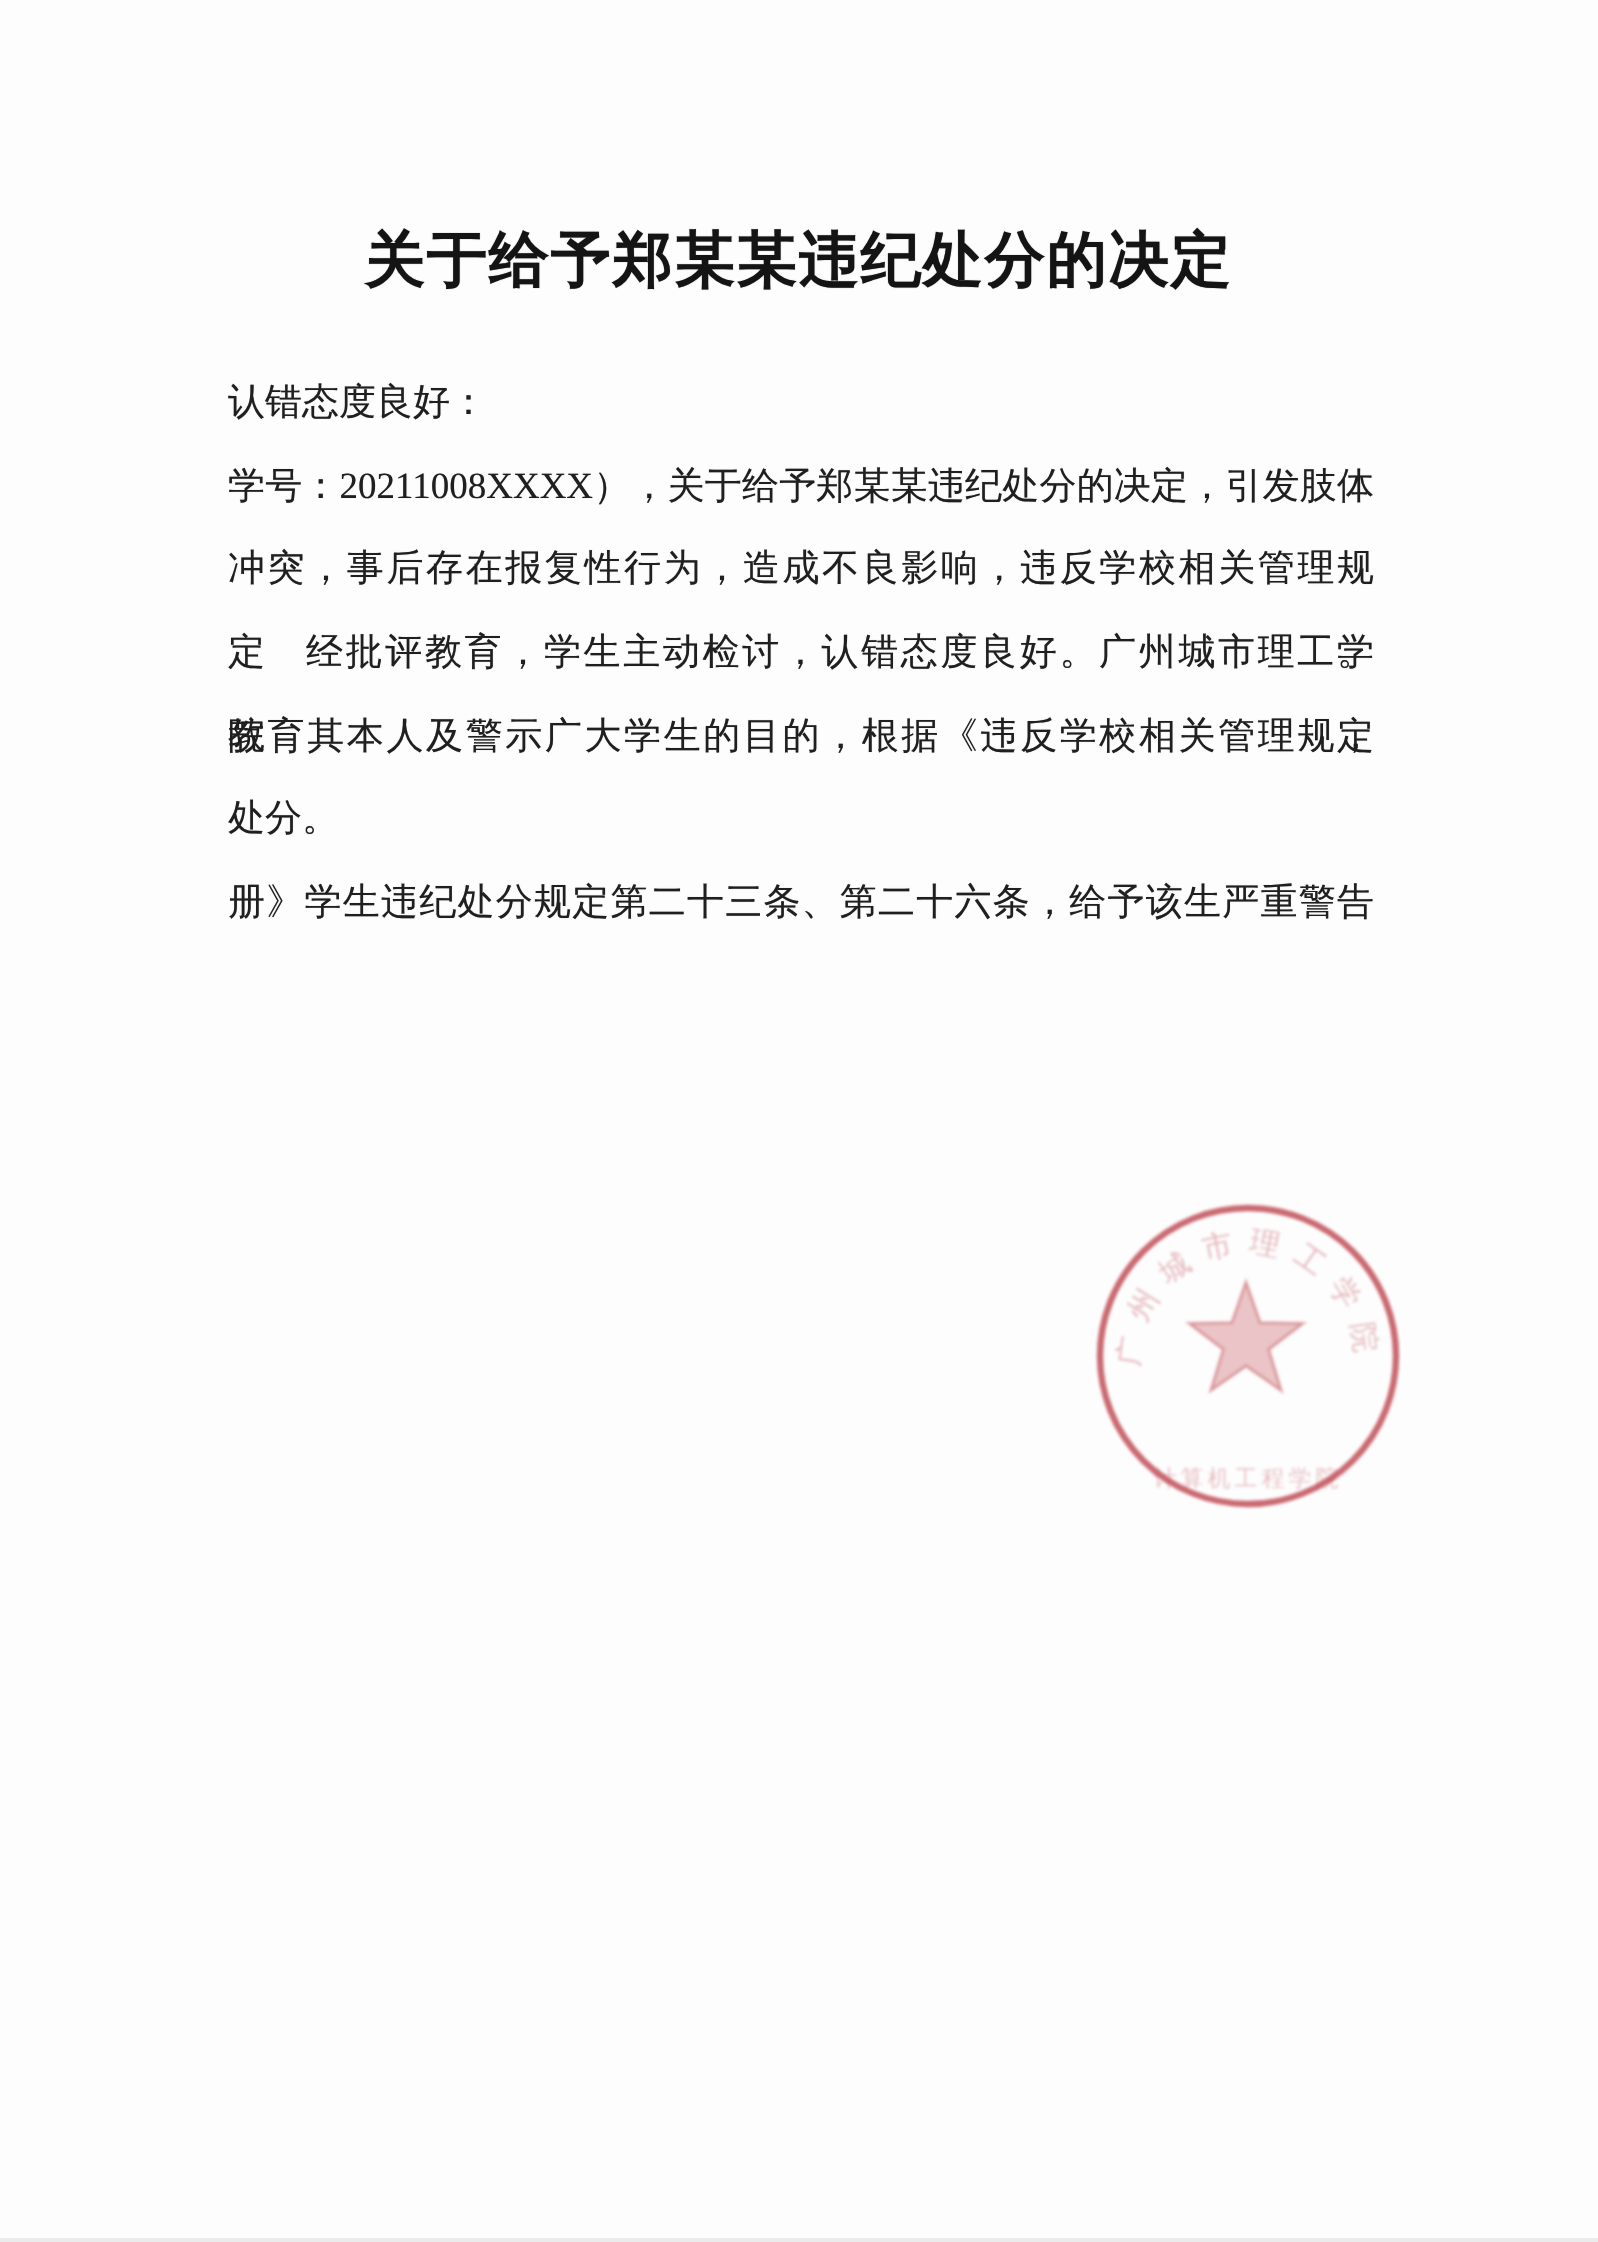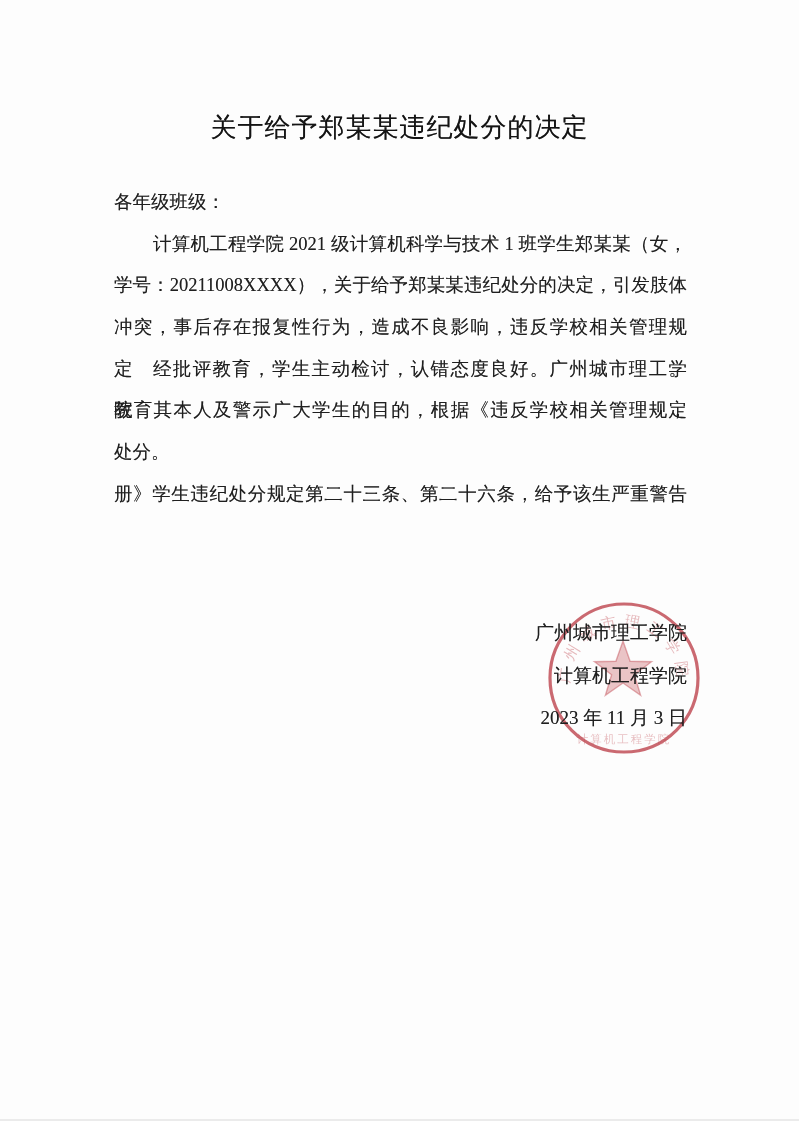--- a/index.html
+++ b/index.html
@@ -13,22 +13,22 @@
     overflow: hidden;
     font-family: "Liberation Serif", "DejaVu Serif", serif;
     color: #1f1f1f;
   }
   .title {
     position: absolute;
     top: 110px;
     left: 0;
     width: 100%;
     text-align: center;
-    font-size: 26px;
-    font-weight: normal;
+    font-size: 30px;
+    font-weight: bold;
     letter-spacing: 1px;
     color: #141414;
     text-shadow: 0 0 0.5px rgba(0,0,0,0.55);
   }
   .body-text {
     position: absolute;
     left: 114px;
     top: 182px;
     width: 573px;
     font-size: 18.5px;
@@ -76,35 +76,29 @@
   }
 </style>
 </head>
 <body>
 
 <div class="page">
 
   <div class="title">关于给予郑某某违纪处分的决定</div>
 
   <div class="body-text">
-    <div class="bline">各年级班级：</div>
-    <div class="bline fill indent">计算机工程学院 2021 级计算机科学与技术 1 班学生郑某某（女，</div>
+    <div class="bline">认错态度良好：</div>
     <div class="bline fill">学号：20211008XXXX），关于给予郑某某违纪处分的决定，引发肢体</div>
     <div class="bline fill">冲突，事后存在报复性行为，造成不良影响，违反学校相关管理规定。</div>
     <div class="bline fill indent">经批评教育，学生主动检讨，认错态度良好。广州城市理工学院，</div>
     <div class="bline fill">教育其本人及警示广大学生的目的，根据《违反学校相关管理规定</div>
     <div class="bline">处分。</div>
     <div class="bline fill">册》学生违纪处分规定第二十三条、第二十六条，给予该生严重警告</div>
   </div>
 
-  <div class="signature">
-    <div class="sig-line">广州城市理工学院</div>
-    <div class="sig-line">计算机工程学院</div>
-    <div class="sig-line">2023 年 11 月 3 日</div>
-  </div>
 
   <svg class="stamp" width="156" height="156" viewBox="0 0 156 156" aria-hidden="true">
     <defs>
       <filter id="seal-blur" x="-10%" y="-10%" width="120%" height="120%">
         <feGaussianBlur stdDeviation="0.7"></feGaussianBlur>
       </filter>
       <path id="seal-arc" d="M 30,105 A 54,54 0 1 1 126,105" fill="none"></path>
     </defs>
     <circle cx="78" cy="78" r="74" fill="none" stroke-width="3.2" opacity="0.82" filter="url(#seal-blur)" style="stroke: rgb(192, 74, 82);"></circle>
     <polygon points="77,41 84.1,61.3 105.5,61.7 88.4,74.7 94.6,95.3 77,83 59.4,95.3 65.6,74.7 48.5,61.7 69.9,61.3" fill-opacity="0.32" stroke-width="1.4" stroke-opacity="0.45" filter="url(#seal-blur)" style="fill: rgb(192, 74, 82); stroke: rgb(192, 74, 82);"></polygon>

